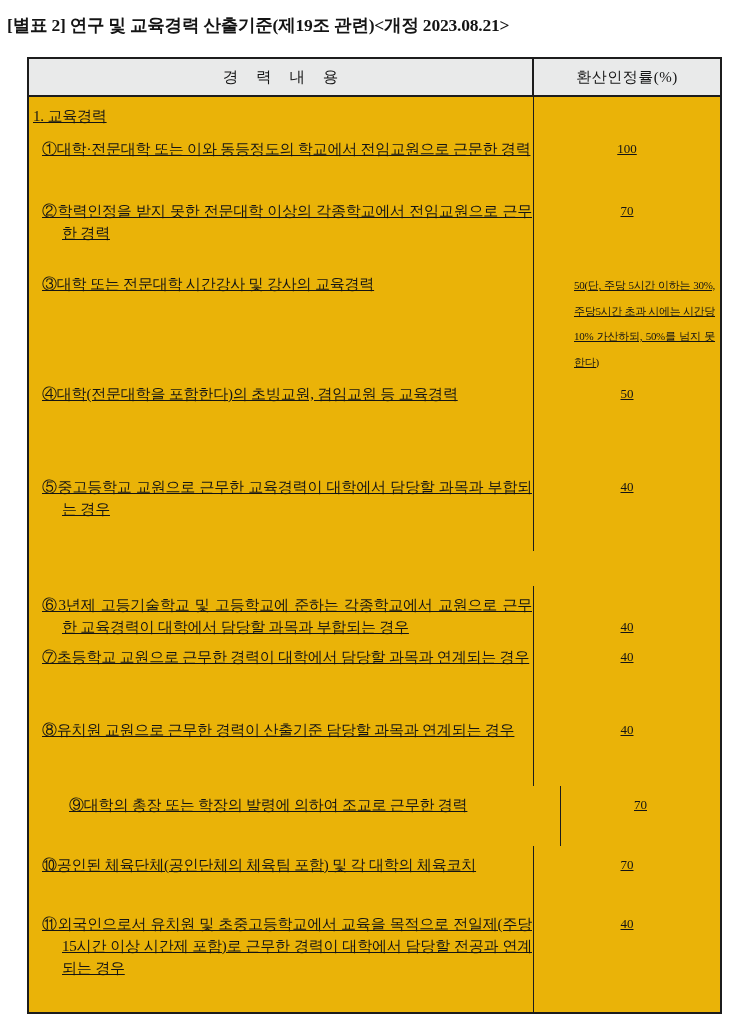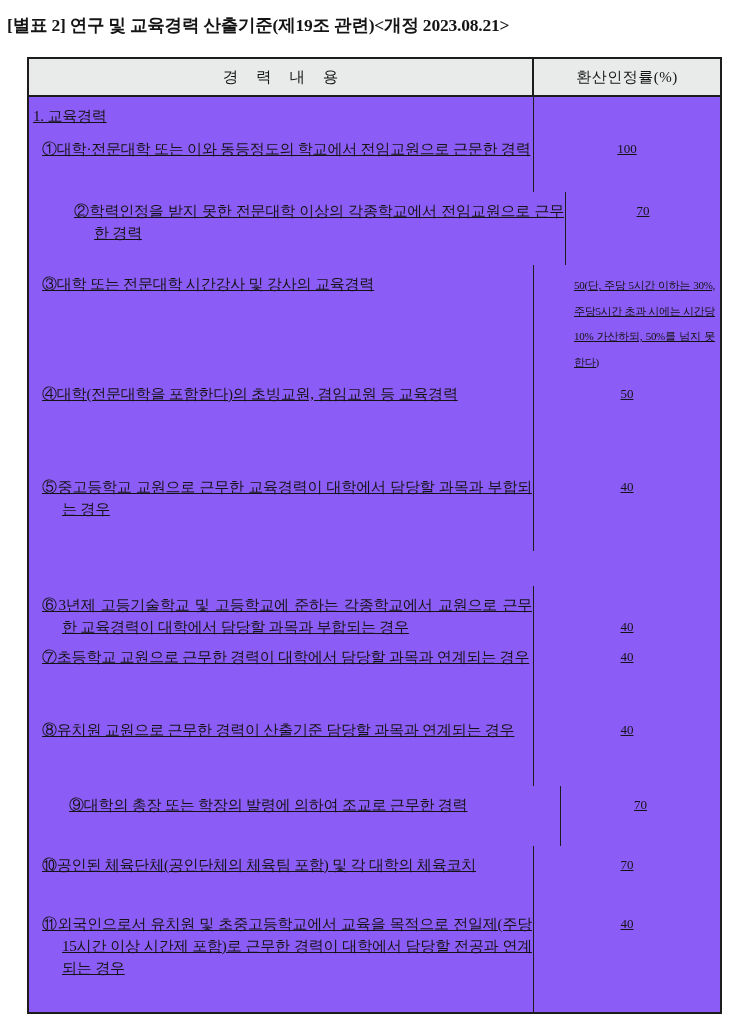--- a/index.html
+++ b/index.html
@@ -13,21 +13,21 @@
   .doc-title{
     position:absolute;left:7px;top:13px;width:720px;
     font-size:17.5px;font-weight:bold;letter-spacing:-0.2px;
     white-space:nowrap;
   }
   .table{
     position:absolute;left:27px;top:57px;width:695px;height:957px;
     border:2px solid #1c1c1c;
     box-sizing:border-box;
     display:flex;flex-direction:column;
-    background:#8b5cf6;
+    background:#eab308;
   }
   .thead{
     display:flex;height:38px;flex:0 0 38px;
     background:#e9eaea;
     border-bottom:2.5px solid #1c1c1c;
     box-sizing:border-box;
   }
   .th-left{
     width:505px;flex:0 0 505px;
     border-right:2px solid #1c1c1c;
@@ -62,21 +62,21 @@
     letter-spacing:-0.2px;
   }
   .cr.note{
     text-align:justify;
     padding:8px 5px 0 4px;
     font-size:11px;line-height:25.5px;letter-spacing:-0.3px;margin-left:36px;
   }
   
   .r-section{flex:0 0 33px;}
   .r0{flex:0 0 62px;}
-  .r1{flex:0 0 73px;padding-left:32px;}
+  .r1{flex:0 0 73px;}
   .r2{flex:0 0 110px;}
   .r3{flex:0 0 93px;}
   .r4{flex:0 0 83px;}
   .r5{flex:0 0 87px;align-items:flex-end;}
   .r6{flex:0 0 73px;}
   .r7{flex:0 0 75px;}
   .r8{flex:0 0 60px;padding-left:27px;}
   .r9{flex:0 0 59px;}
   .r10{flex:1;}
 </style>

